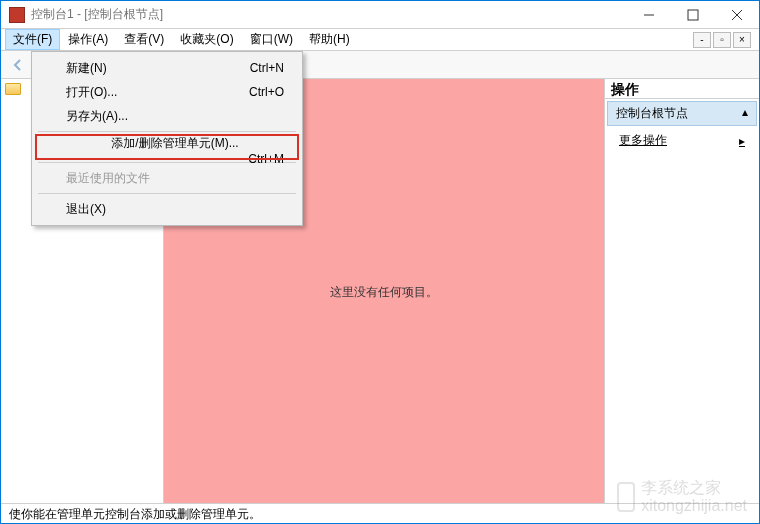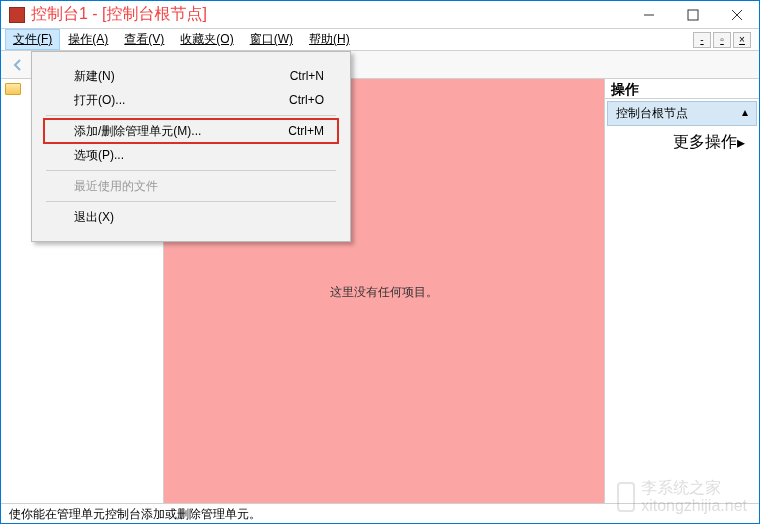--- a/index.html
+++ b/index.html
@@ -1,54 +1,54 @@
 <!DOCTYPE html>
 <html><head>
 <meta charset="utf-8">
 <style>
 * { margin: 0; padding: 0; box-sizing: border-box; font-family: "Microsoft YaHei", "SimSun", sans-serif; }
 body { width: 760px; height: 524px; background: #fff; position: relative; overflow: hidden; border: 1px solid #0078d7; }
 
 
 .titlebar { height: 28px; background: #fff; display: flex; align-items: center; padding: 0 0 0 8px; border-bottom: 1px solid #d0d0d0; }
 .titlebar .ticon { width: 16px; height: 16px; background: #c0392b; border: 1px solid #8b2a1f; margin-right: 6px; }
-.titlebar .title { font-size: 16px; color: #ef4444; flex: 1; }
+.titlebar .title { font-size: 12px; color: #737373; flex: 1; }
 .winbtns { display: flex; height: 28px; }
 .winbtn { width: 44px; height: 28px; display: flex; align-items: center; justify-content: center; }
 .winbtn svg { width: 12px; height: 12px; stroke: #333; stroke-width: 1; fill: none; }
 
 
-.menubar { height: 22px; background: #fff; display: flex; align-items: stretch; padding: 0 4px; font-size: 12px; border-bottom: 1px solid #d0d0d0; position: relative; text-decoration: underline; }
+.menubar { height: 22px; background: #fff; display: flex; align-items: stretch; padding: 0 4px; font-size: 12px; border-bottom: 1px solid #d0d0d0; position: relative; }
 .menuitem { padding: 0 8px; display: flex; align-items: center; color: #000; }
 .menuitem.active { background: #cce8ff; border: 1px solid #99d1ff; padding: 0 7px; }
 .mdiwin { margin-left: auto; display: flex; align-items: center; gap: 2px; padding-right: 4px; }
 .mdiwin .mbtn { width: 18px; height: 16px; border: 1px solid #bbb; display: flex; align-items: center; justify-content: center; font-size: 10px; background: #f5f5f5; }
 
 
 .toolbar { height: 28px; background: #f8f8f8; border-bottom: 1px solid #d0d0d0; display: flex; align-items: center; padding: 0 6px; gap: 4px; }
 .tbtn { width: 22px; height: 22px; display: flex; align-items: center; justify-content: center; opacity: .5; }
 .tbtn svg { width: 14px; height: 14px; }
 
 
 .main { display: flex; height: 426px; }
 .leftpane { width: 163px; border-right: 1px solid #d0d0d0; background: #fff; padding: 4px; }
 .folder { display: flex; align-items: center; gap: 4px; font-size: 12px; }
 .folder .ficon { width: 16px; height: 12px; background: linear-gradient(#ffe9a6,#f7c65a); border: 1px solid #daa520; border-radius: 1px; }
 .centerpane { flex: 1; background: #fca5a5; display: flex; align-items: center; justify-content: center; font-size: 12px; color: #333; }
 .rightpane { width: 155px; border-left: 1px solid #d0d0d0; background: #fff; }
 .rhead { height: 20px; border-bottom: 1px solid #d0d0d0; font-size: 14px; padding: 2px 6px; font-weight: bold; }
 .rblue { background: #d6e8f5; border: 1px solid #a8c8e4; margin: 2px; padding: 3px 8px; font-size: 12px; display: flex; justify-content: space-between; align-items: flex-start; }
-.rlink { padding: 4px 14px; font-size: 16px; display: flex; justify-content: flex-end; align-items: center; }
+.rlink { padding: 4px 14px; font-size: 12px; display: flex; justify-content: space-between; align-items: center; text-decoration: underline; }
 
 
-.dropdown { position: absolute; top: 50px; left: 30px; width: 320px; background: #f2f2f2; border: 1px solid #bcbcbc; box-shadow: 3px 3px 4px rgba(0,0,0,.25); z-index: 100; padding: 12px; }
+.dropdown { position: absolute; top: 50px; left: 30px; width: 272px; background: #f2f2f2; border: 1px solid #bcbcbc; box-shadow: 3px 3px 4px rgba(0,0,0,.25); z-index: 100; padding: 4px; }
 .dditem { display: flex; align-items: center; height: 24px; font-size: 12px; padding: 0 14px 0 30px; color: #000; position: relative; }
 .dditem .sc { margin-left: auto; padding-left: 30px; }
 .dditem.disabled { color: #9a9a9a; }
-.dditem.highlight { outline: 2px solid #d93025; outline-offset: -1px; }
+.dditem.highlight { outline: 2px solid #d93025; outline-offset: -1px; flex-direction: column; }
 .ddsep { height: 1px; background: #d0d0d0; margin: 3px 2px; }
 
 
 .statusbar { position: absolute; bottom: 0; left: 0; right: 0; height: 20px; border-top: 1px solid #d0d0d0; font-size: 12px; padding: 2px 8px; background: #fff; margin-top: 24px; }
 
 
 .watermark { position: absolute; right: 12px; bottom: 6px; width: 130px; height: 40px; opacity: .22; display: flex; align-items: center; gap: 6px; pointer-events: none; }
 .watermark .logo { width: 36px; height: 30px; border: 2px solid #888; border-radius: 4px; position: relative; }
 .watermark .txt { font-size: 16px; color: #666; line-height: 1.1; }
 </style>
@@ -129,28 +129,28 @@
 
 <div class="dropdown">
   <div class="dditem">
     <span>新建(N)</span>
     <span class="sc">Ctrl+N</span>
   </div>
   <div class="dditem">
     <span>打开(O)...</span>
     <span class="sc">Ctrl+O</span>
   </div>
+  <div class="dditem">
+    <span>另存为(A)...</span>
+    <span class="sc"></span>
+  </div>
   <div class="ddsep"></div>
   <div class="dditem highlight">
     <span>添加/删除管理单元(M)...</span>
     <span class="sc">Ctrl+M</span>
-  </div>
-  <div class="dditem">
-    <span>选项(P)...</span>
-    <span class="sc"></span>
   </div>
   <div class="ddsep"></div>
   <div class="dditem disabled">
     <span>最近使用的文件</span>
   </div>
   <div class="ddsep"></div>
   <div class="dditem">
     <span>退出(X)</span>
   </div>
 </div>

